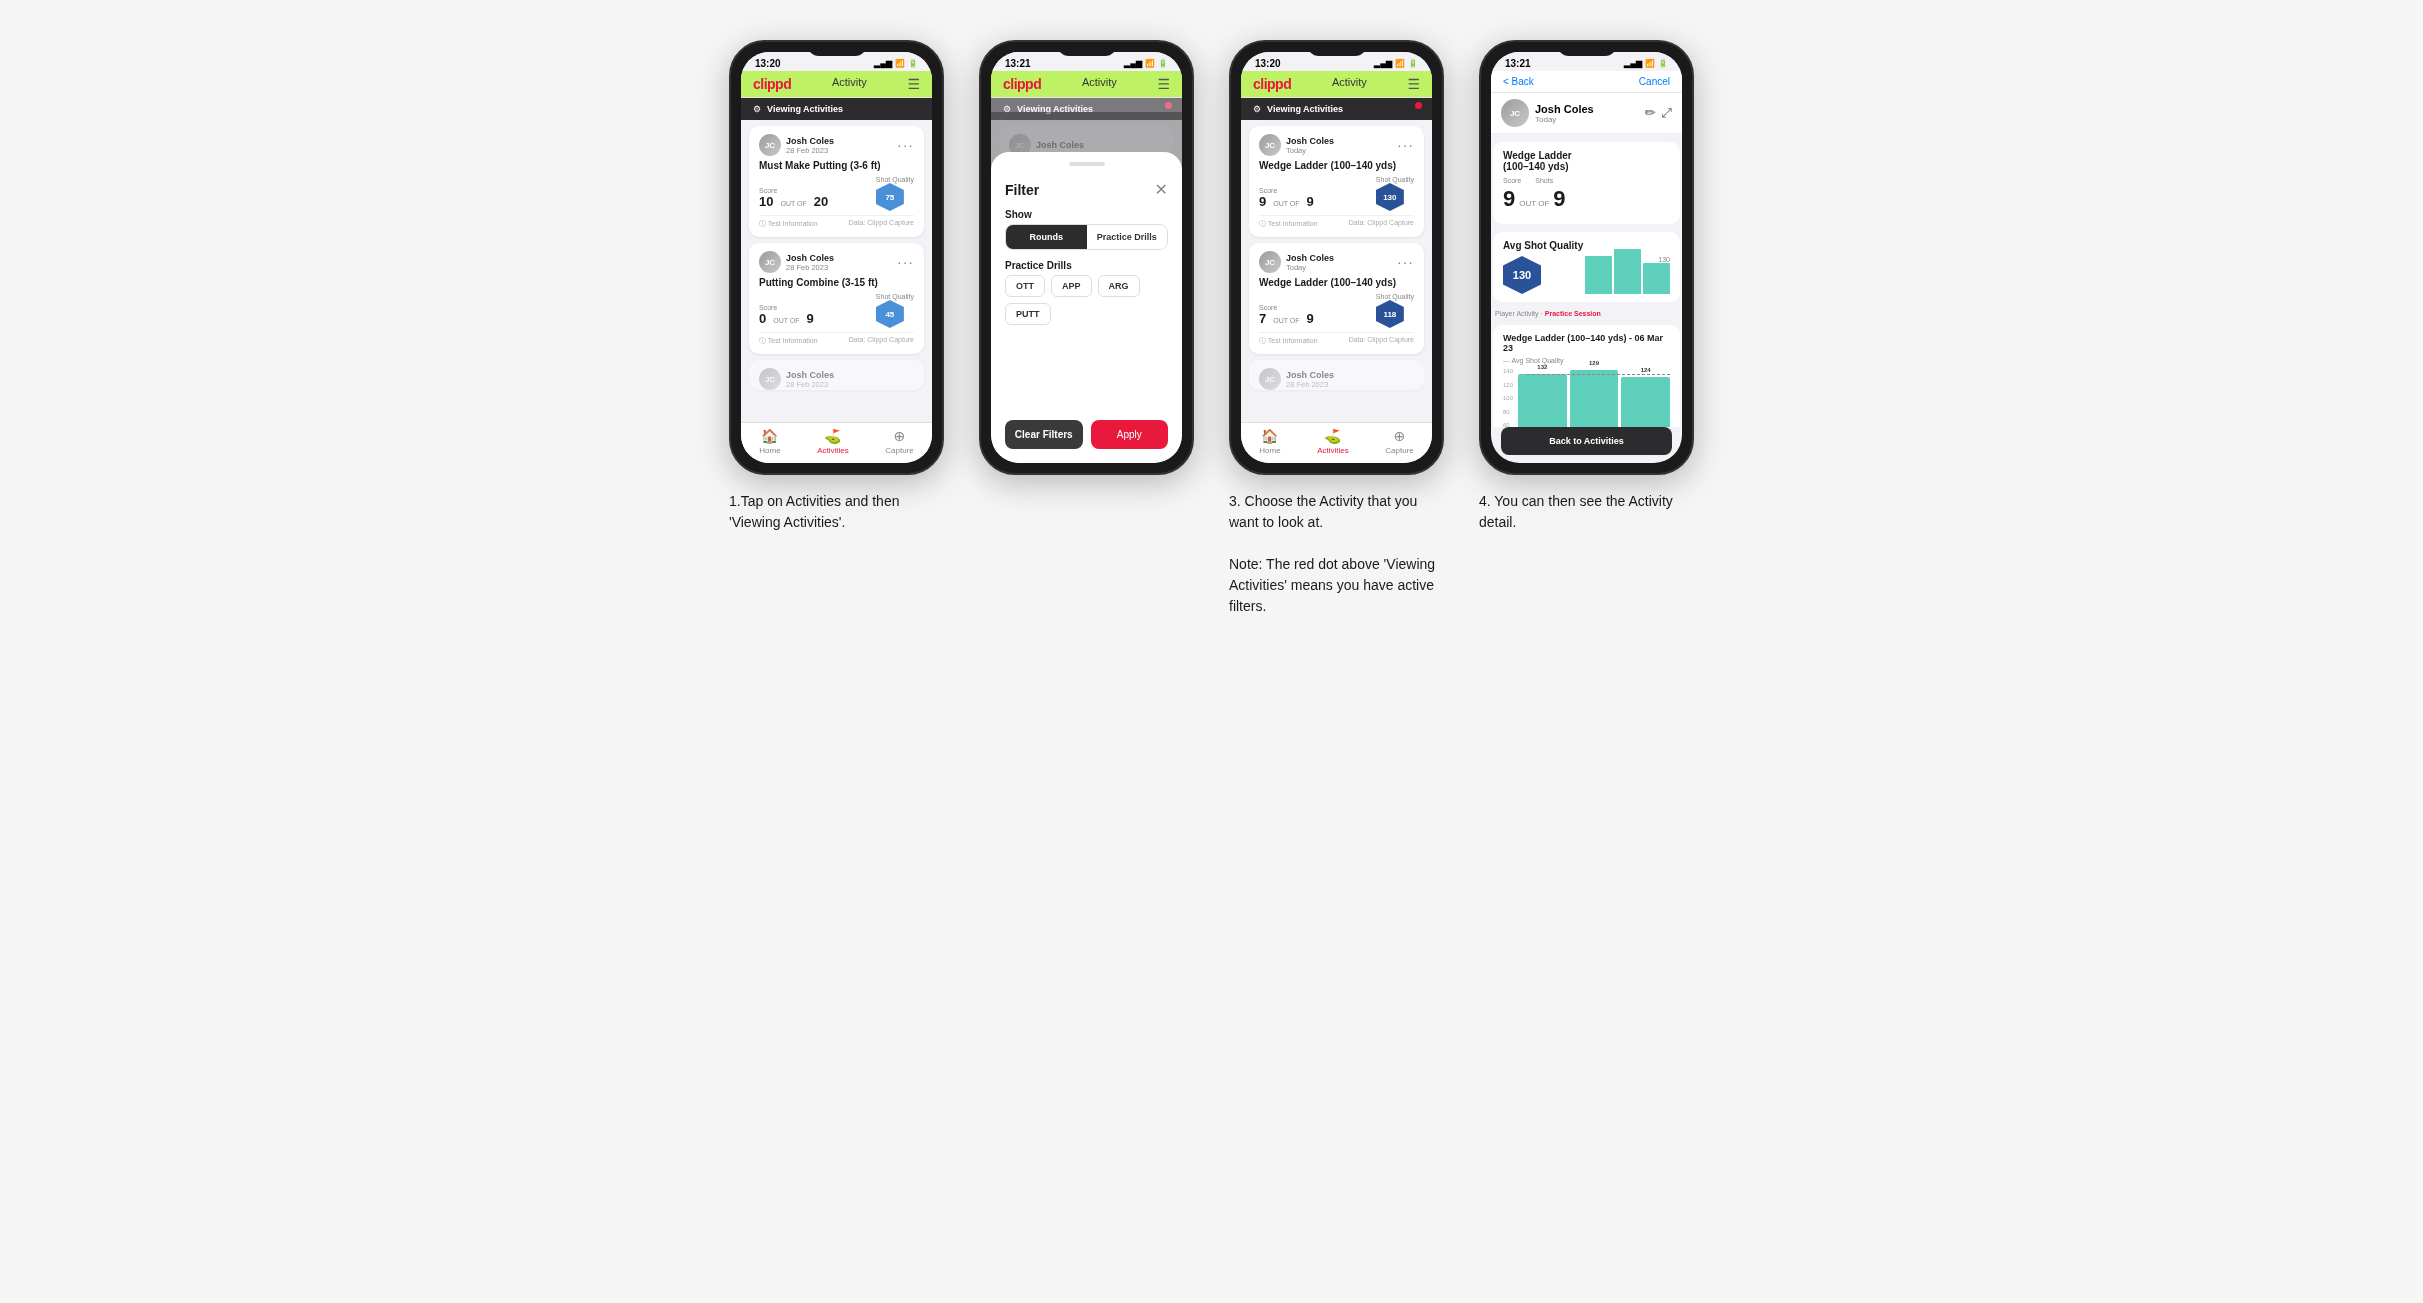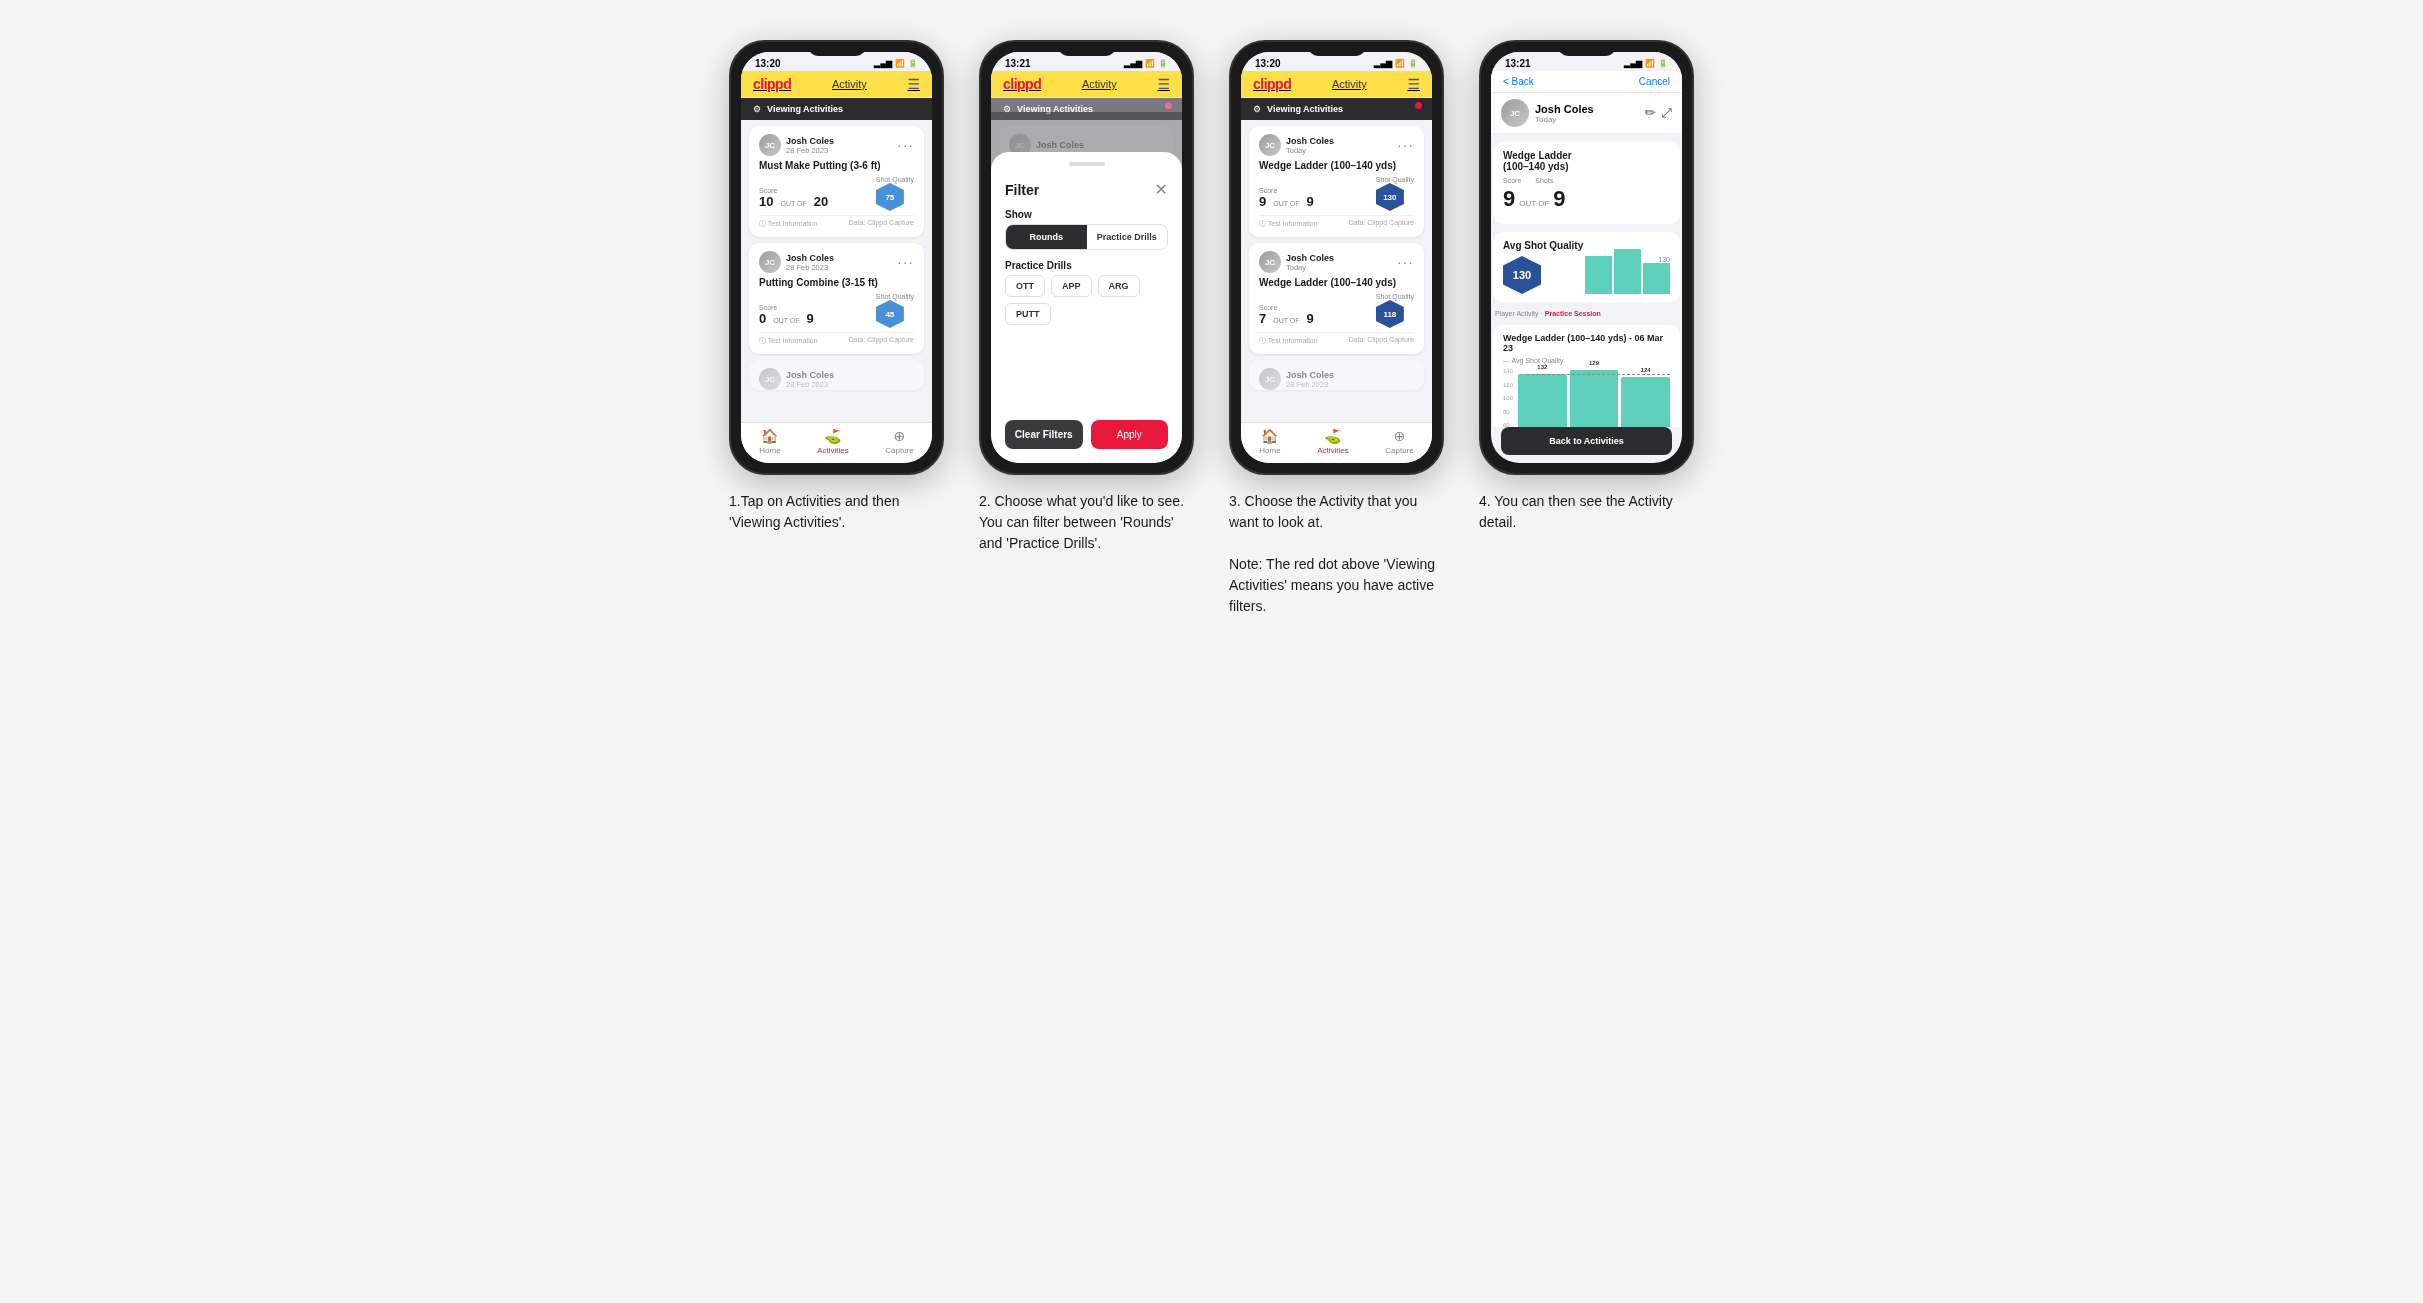--- a/index.html
+++ b/index.html
@@ -67,28 +67,27 @@
       font-size: 9px;
       font-weight: 700;
       color: #000;
       background: #f2f2f7;
       flex-shrink: 0;
     }
     .status-time { font-size: 10px; font-weight: 700; }
     .status-icons { display: flex; gap: 3px; align-items: center; font-size: 8px; }
     
     .app-header {
-      background: #fde047;
-      display: flex;
-      align-items: center;
+      background: #bef264;
+      display: flex;
+      align-items: flex-start;
       justify-content: space-between;
       padding: 5px 12px;
       border-bottom: 1px solid #e5e5e5;
       flex-shrink: 0;
-      text-decoration: underline;
     }
     .logo-text {
       color: #e8193c;
       font-weight: 900;
       font-size: 14px;
       letter-spacing: -0.5px;
     }
     .header-title {
       color: #333;
       font-size: 11px;
@@ -602,21 +601,20 @@
             </div>
           </div>
           <div style="flex:1;"></div>
           <div class="filter-actions">
             <button class="btn-clear">Clear Filters</button>
             <button class="btn-apply">Apply</button>
           </div>
         </div>
       </div>
     </div>
-    <div class="caption">2. Choose what you'd like to see. You can filter between 'Rounds' and 'Practice Drills'.</div>
   </div>
 
   <div class="phone-column">
     <div class="phone-frame">
       <div class="phone-notch"></div>
       <div class="phone-screen">
         <div class="status-bar">
           <span class="status-time">13:20</span>
           <div class="status-icons">
             <span>▂▄▆</span>

